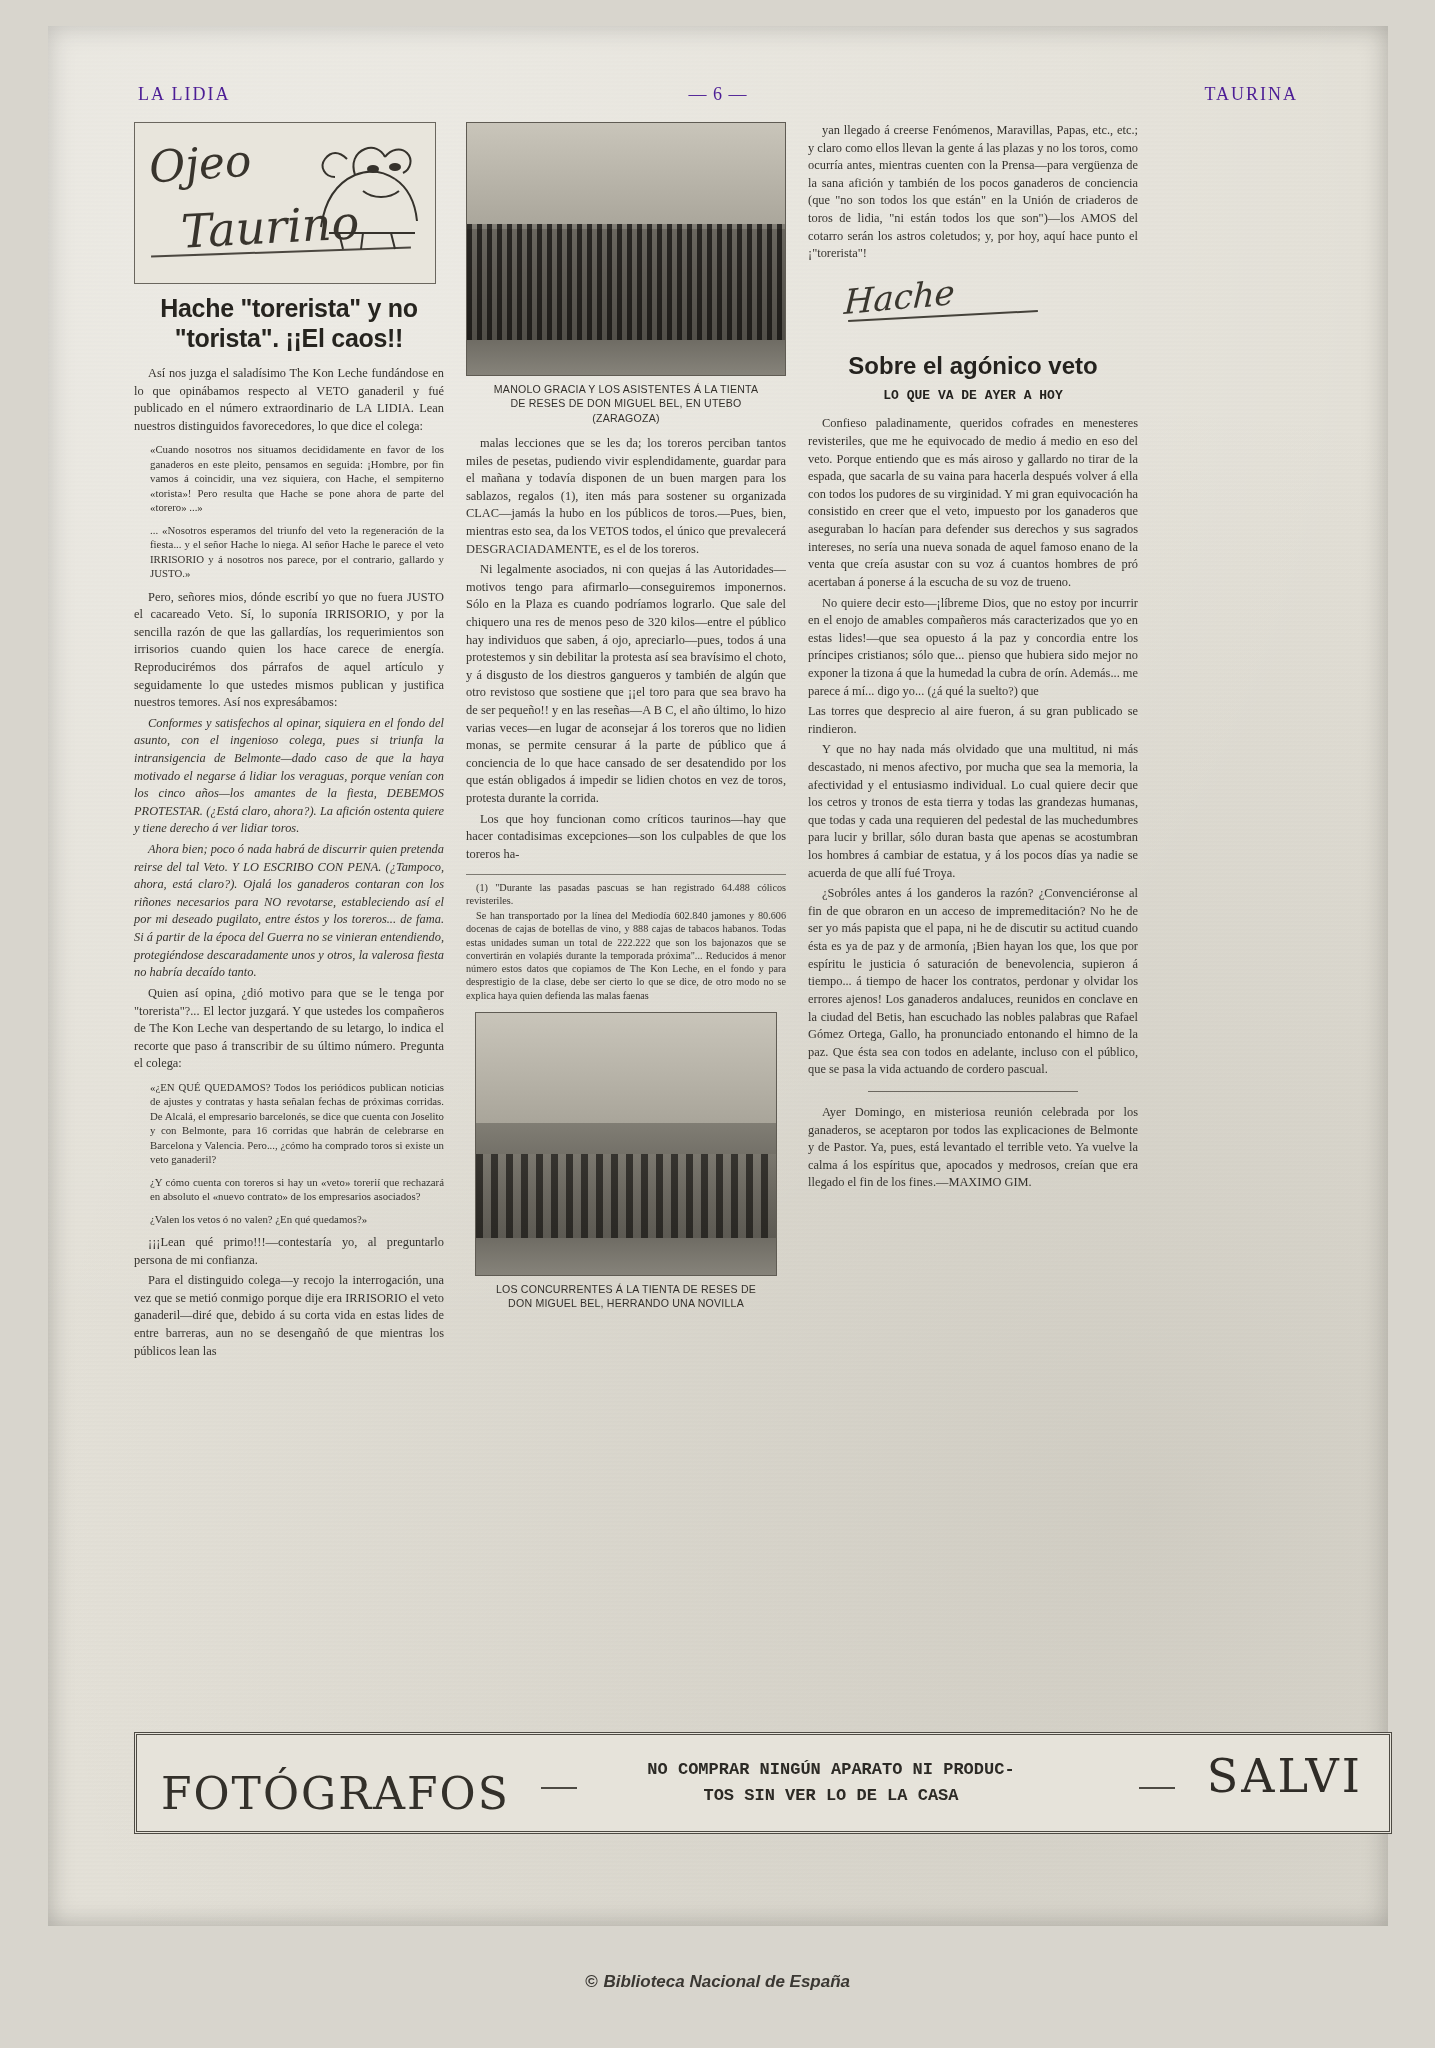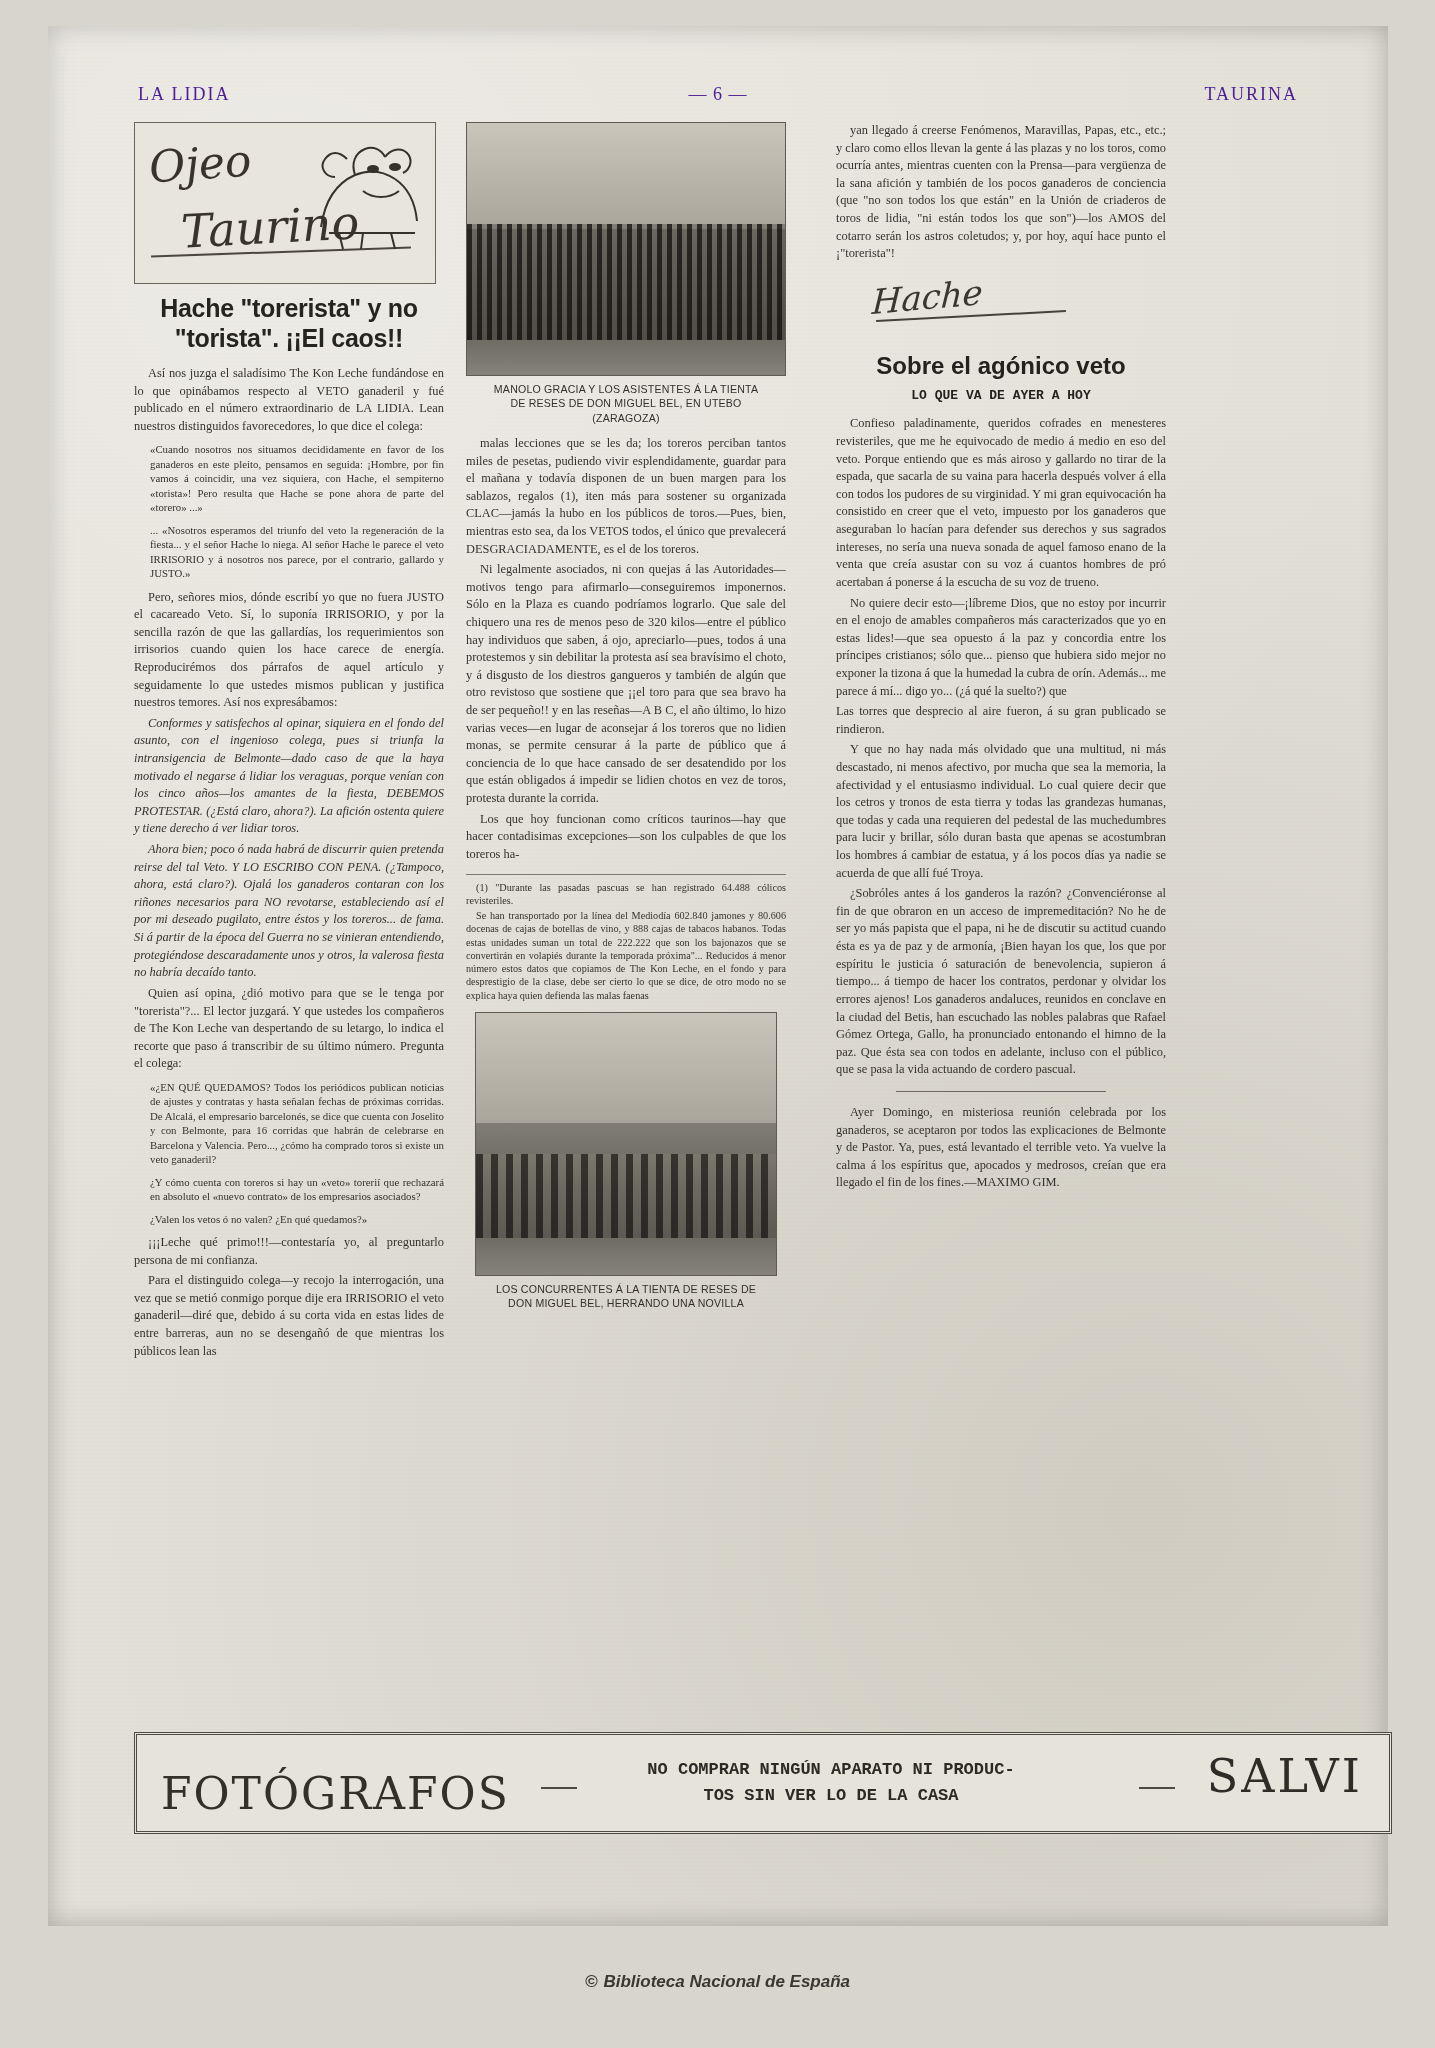--- a/index.html
+++ b/index.html
@@ -57,21 +57,21 @@
     top: 96px;
     font-size: 12.4px;
     line-height: 1.42;
     text-align: justify;
     color: #35322d;
   }
 
   
   .colA { left: 86px;  width: 310px; }
   .colB { left: 418px; width: 320px; }
-  .colC { left: 760px; width: 330px; margin-left: 28px; }
+  .colC { left: 760px; width: 330px; }
 
   p { margin: 0 0 3px 0; text-indent: 14px; }
   p.noind { text-indent: 0; }
   .smallblock {
     font-size: 10.8px;
     line-height: 1.34;
     margin: 7px 0 8px 16px;
     text-align: justify;
   }
   .italic { font-style: italic; }
@@ -325,21 +325,21 @@
 
       <p class="italic">Conformes y satisfechos al opinar, siquiera en el fondo del asunto, con el ingenioso colega, pues si triunfa la intransigencia de Belmonte—dado caso de que la haya motivado el negarse á lidiar los veraguas, porque venían con los cinco años—los amantes de la fiesta, DEBEMOS PROTESTAR. (¿Está claro, ahora?). La afición ostenta quiere y tiene derecho á ver lidiar toros.</p>
       <p class="italic">Ahora bien; poco ó nada habrá de discurrir quien pretenda reirse del tal Veto. Y LO ESCRIBO CON PENA. (¿Tampoco, ahora, está claro?). Ojalá los ganaderos contaran con los riñones necesarios para NO revotarse, estableciendo así el por mi deseado pugilato, entre éstos y los toreros... de fama. Si á partir de la época del Guerra no se vinieran entendiendo, protegiéndose descaradamente unos y otros, la valerosa fiesta no habría decaído tanto.</p>
 
       <p>Quien así opina, ¿dió motivo para que se le tenga por "torerista"?... El lector juzgará. Y que ustedes los compañeros de The Kon Leche van despertando de su letargo, lo indica el recorte que paso á transcribir de su último número. Pregunta el colega:</p>
 
       <div class="smallblock">«¿EN QUÉ QUEDAMOS? Todos los periódicos publican noticias de ajustes y contratas y hasta señalan fechas de próximas corridas. De Alcalá, el empresario barcelonés, se dice que cuenta con Joselito y con Belmonte, para 16 corridas que habrán de celebrarse en Barcelona y Valencia. Pero..., ¿cómo ha comprado toros si existe un veto ganaderil?</div>
       <div class="smallblock">¿Y cómo cuenta con toreros si hay un «veto» torerií que rechazará en absoluto el «nuevo contrato» de los empresarios asociados?</div>
       <div class="smallblock">¿Valen los vetos ó no valen? ¿En qué quedamos?»</div>
 
-      <p>¡¡¡Leche qué primo!!!—contestaría yo, al preguntarlo persona de mi confianza.</p>
+      <p>¡¡¡Lean qué primo!!!—contestaría yo, al preguntarlo persona de mi confianza.</p>
       <p>Para el distinguido colega—y recojo la interrogación, una vez que se metió conmigo porque dije era IRRISORIO el veto ganaderil—diré que, debido á su corta vida en estas lides de entre barreras, aun no se desengañó de que mientras los públicos lean las</p>
     </div>
 
     <div class="col colB">
       <div class="photo photo-top">
         <div class="sky"></div>
         <div class="crowd"></div>
         <div class="ground"></div>
       </div>
       <div class="caption">

